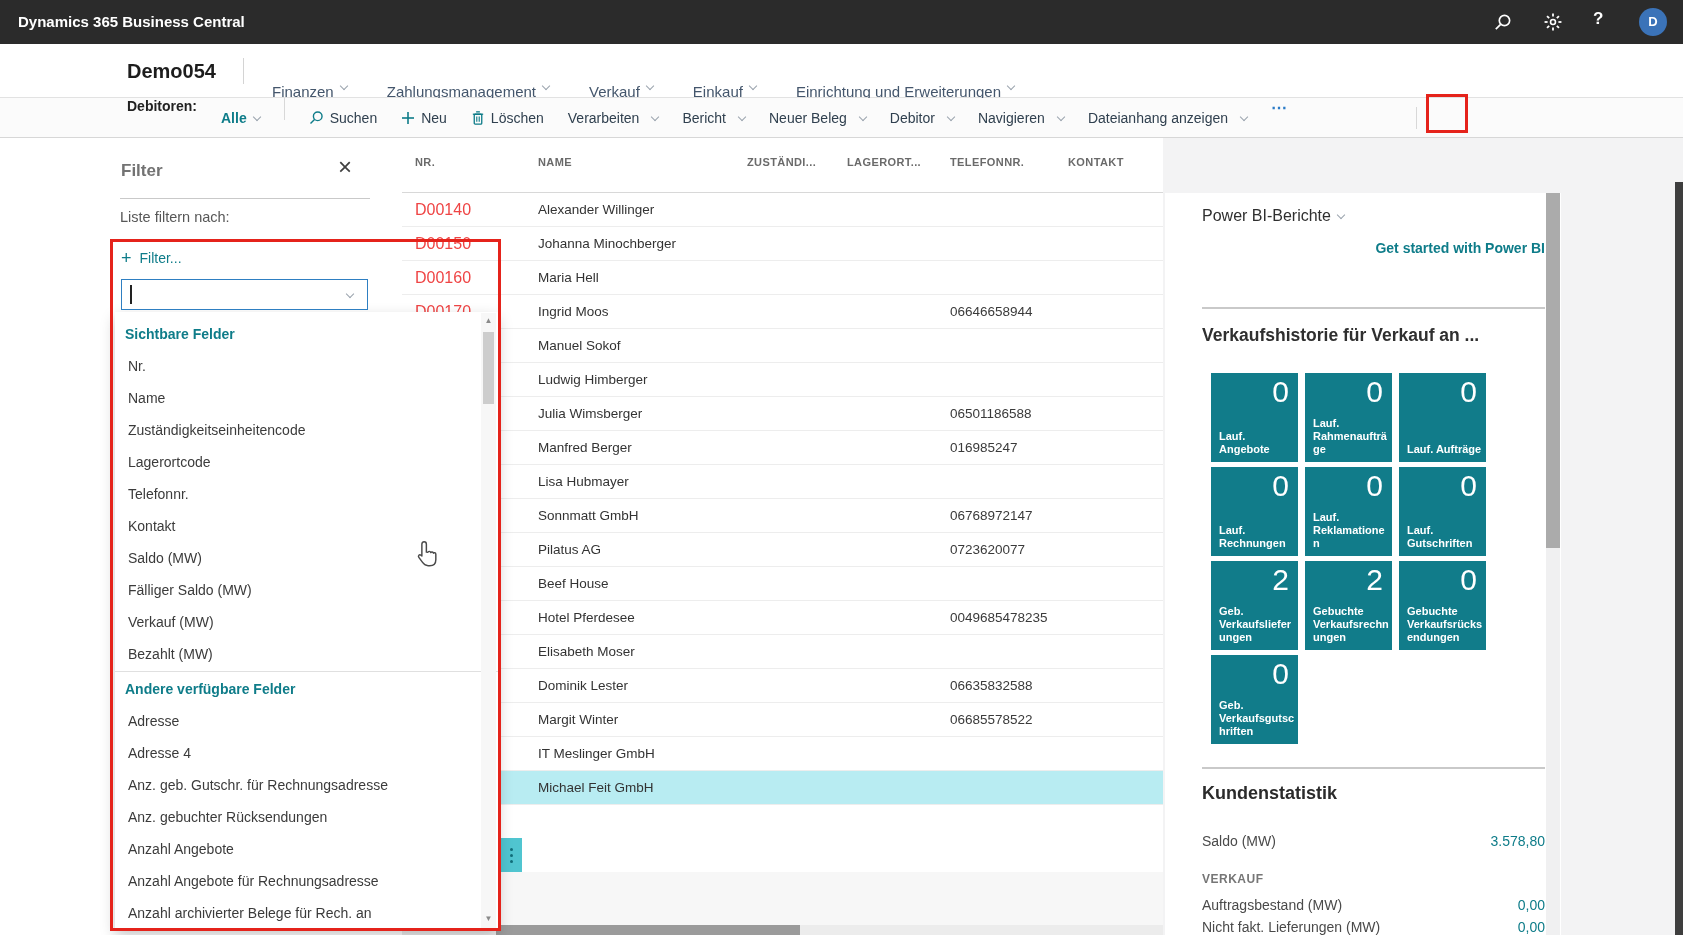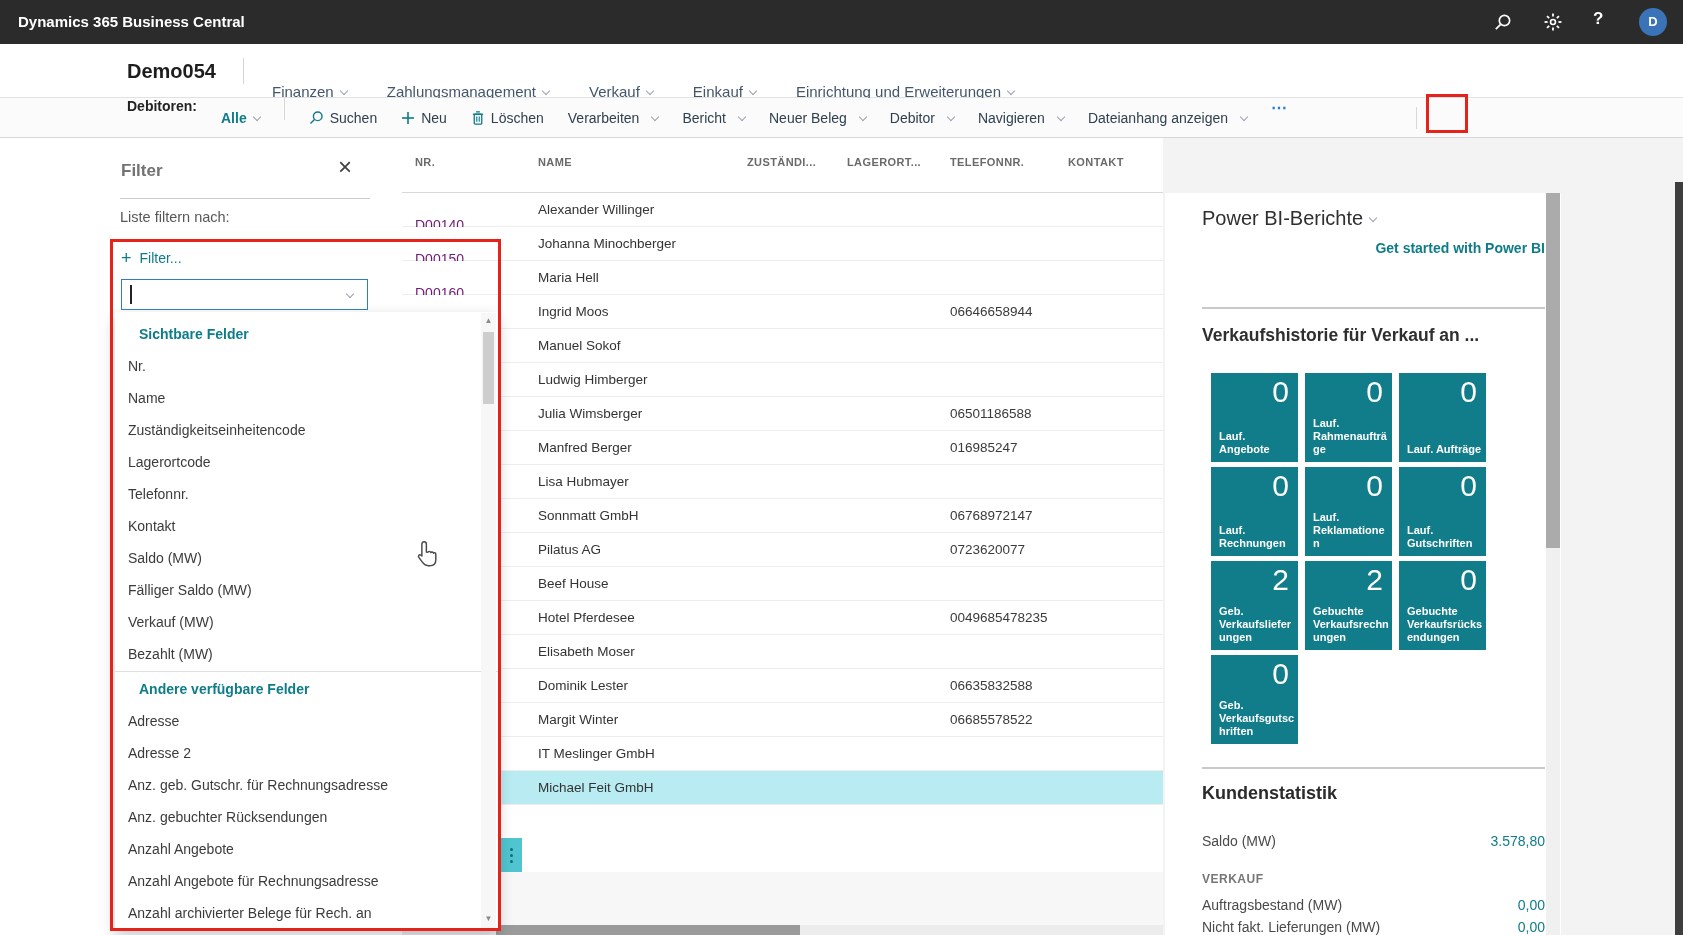--- a/index.html
+++ b/index.html
@@ -15,21 +15,21 @@
   .avatar{left:1639px;top:8px;width:28px;height:28px;border-radius:50%;background:#3b73b8;
     color:#fff;font-size:13px;font-weight:700;text-align:center;line-height:28px;}
   .qmark{left:1593px;top:9px;font-size:17px;font-weight:700;color:#fff;}
 
   
   .navbar{left:0;top:44px;width:1683px;height:54px;background:#fff;border-bottom:1px solid #e2e2e2;}
   .company{left:127px;top:0;height:54px;line-height:54px;font-size:20px;font-weight:700;color:#1d1d1d;}
   .nav-sep{left:243px;top:14px;width:1px;height:26px;background:#d4d4d4;}
   .navitems{left:272px;top:0;height:54px;display:flex;align-items:center;gap:40px;
     font-size:15px;color:#44566c;}
-  .navitem{display:flex;align-items:center;cursor:default;white-space:nowrap;margin-top:41px;}
+  .navitem{display:flex;align-items:flex-start;cursor:default;white-space:nowrap;margin-top:41px;}
 
   
   .chev{display:inline-block;width:6px;height:6px;border-right:1.4px solid #9aa3ad;
     border-bottom:1.4px solid #9aa3ad;transform:rotate(45deg);margin-left:7px;margin-bottom:2px;}
 
   
   .toolbar{left:0;top:98px;width:1683px;height:40px;background:#fbfbfb;border-bottom:1px solid #d7d7d7;}
   .toolbar-left{left:127px;top:0;height:39px;display:flex;gap:24px;
     font-size:14px;color:#30404f;white-space:nowrap;}
   .tb-caption{font-weight:700;color:#222;}
@@ -51,45 +51,45 @@
   .fp-add{left:121px;top:249px;display:flex;align-items:center;gap:8px;color:#0e7c89;font-size:14px;}
   .fp-plus{font-size:18px;font-weight:400;line-height:1;}
   .fp-input{left:121px;top:279px;width:247px;height:31px;background:#fff;border:1.5px solid #2e7fc2;z-index:7;}
   .fp-caret{left:130px;top:285px;width:1.5px;height:19px;background:#222;z-index:8;}
   .fp-input-chev{left:340px;top:291px;z-index:8;}
 
   
   .dd{left:115px;top:312px;width:383px;height:618px;background:#fff;z-index:6;
     box-shadow:0 6px 14px rgba(0,0,0,.22);padding-top:6px;}
   .dd-item{height:32px;line-height:32px;padding-left:13px;font-size:14px;color:#3b3b3b;white-space:nowrap;}
-  .dd-header{height:32px;line-height:32px;padding-left:24px;font-size:14px;font-weight:700;color:#0e7c89;}
+  .dd-header{height:32px;line-height:32px;padding-left:10px;font-size:14px;font-weight:700;color:#0e7c89;}
   .dd-div{height:1px;background:#e0e0e0;margin:1px 0;}
   .dd-sb-track{left:481px;top:313px;width:15px;height:616px;background:#f7f7f7;z-index:7;}
   .dd-sb-thumb{left:483px;top:332px;width:11px;height:72px;background:#cdcdcd;z-index:8;}
   .dd-arrow{left:483px;width:11px;font-size:8px;color:#8a8a8a;text-align:center;z-index:8;}
 
   
   .th{top:156px;font-size:11px;font-weight:700;color:#6a6a6a;letter-spacing:.4px;z-index:1;}
   .rows{left:402px;top:192px;width:761px;border-top:1px solid #d8d8d8;z-index:1;}
   .trow{position:relative;height:34px;border-bottom:1px solid #ededed;background:#fff;}
   .trow.selected{background:#b8ecf2;}
-  .c-nr{position:absolute;left:13px;top:16px;line-height:33px;font-size:14px;color:#701a75;}
+  .c-nr{position:absolute;left:13px;top:0;line-height:33px;font-size:16px;color:#ef4444;}
   .c-name{position:absolute;left:136px;top:0;line-height:33px;font-size:13.5px;color:#333;}
   .c-phone{position:absolute;left:548px;top:0;line-height:33px;font-size:13.5px;color:#3a3a3a;}
   .drag-handle{left:500px;top:838px;width:22px;height:34px;background:#50c5d0;z-index:2;
     display:flex;flex-direction:column;align-items:center;justify-content:center;gap:3px;}
   .drag-handle i{width:3px;height:3px;border-radius:50%;background:#116e7a;}
   .bottom-strip{left:402px;top:872px;width:761px;height:53px;background:#f7f7f7;z-index:1;}
   .hscroll-track{left:402px;top:925px;width:761px;height:10px;background:#ececec;z-index:1;}
   .hscroll-thumb{left:496px;top:925px;width:304px;height:10px;background:#9b9b9b;z-index:2;}
 
   
   .fb-backdrop{left:1163px;top:138px;width:520px;height:797px;background:#f3f3f4;}
   .fb-card{left:1165px;top:193px;width:396px;height:742px;background:#fff;}
-  .fb-pbi-title{left:1202px;top:207px;font-size:20px;color:#2f2f2f;display:flex;align-items:center;}
+  .fb-pbi-title{left:1202px;top:207px;font-size:16px;color:#2f2f2f;display:flex;align-items:center;}
   .fb-link{left:1202px;top:240px;width:343px;text-align:right;font-size:14px;font-weight:700;color:#0e7c89;}
   .fb-div1{left:1202px;top:307px;width:343px;height:1.5px;background:#c9c9c9;}
   .fb-sh-title{left:1202px;top:325px;font-size:17.5px;color:#2f2f2f;font-weight:bold;}
   .tiles{left:1211px;top:373px;width:290px;display:grid;grid-template-columns:87px 87px 87px;
     grid-auto-rows:89px;gap:5px 7px;}
   .tile{position:relative;background:#117c8a;color:#fff;}
   .tile .val{position:absolute;top:2px;right:9px;font-size:30px;font-weight:300;}
   .tile .lbl{position:absolute;left:8px;right:3px;bottom:6px;font-size:11px;font-weight:600;line-height:1.18;word-wrap:break-word;}
   .fb-div2{left:1202px;top:767px;width:343px;height:1.5px;background:#c9c9c9;}
   .fb-ks-title{left:1202px;top:783px;font-size:18px;font-weight:600;color:#2b2b2b;}
@@ -374,21 +374,21 @@
         <div class="dd-item">Saldo (MW)</div>
         <div class="dd-item">Fälliger Saldo (MW)</div>
         <div class="dd-item">Verkauf (MW)</div>
         <div class="dd-item">Bezahlt (MW)</div>
       </div>
     <div class="dd-div"></div>
     <div class="dd-header">Andere verfügbare Felder</div>
     <div>
 
     <div class="dd-item">Adresse</div>
-        <div class="dd-item">Adresse 2</div>
+        <div class="dd-item">Adresse 4</div>
         <div class="dd-item">Anz. geb. Gutschr. für Rechnungsadresse</div>
         <div class="dd-item">Anz. gebuchter Rücksendungen</div>
         <div class="dd-item">Anzahl Angebote</div>
         <div class="dd-item">Anzahl Angebote für Rechnungsadresse</div>
         <div class="dd-item">Anzahl archivierter Belege für Rech. an</div>
       </div>
   </div>
   <div class="abs dd-sb-track"></div>
   <div class="abs dd-arrow" style="top:316px">▲</div>
   <div class="abs dd-sb-thumb"></div>

